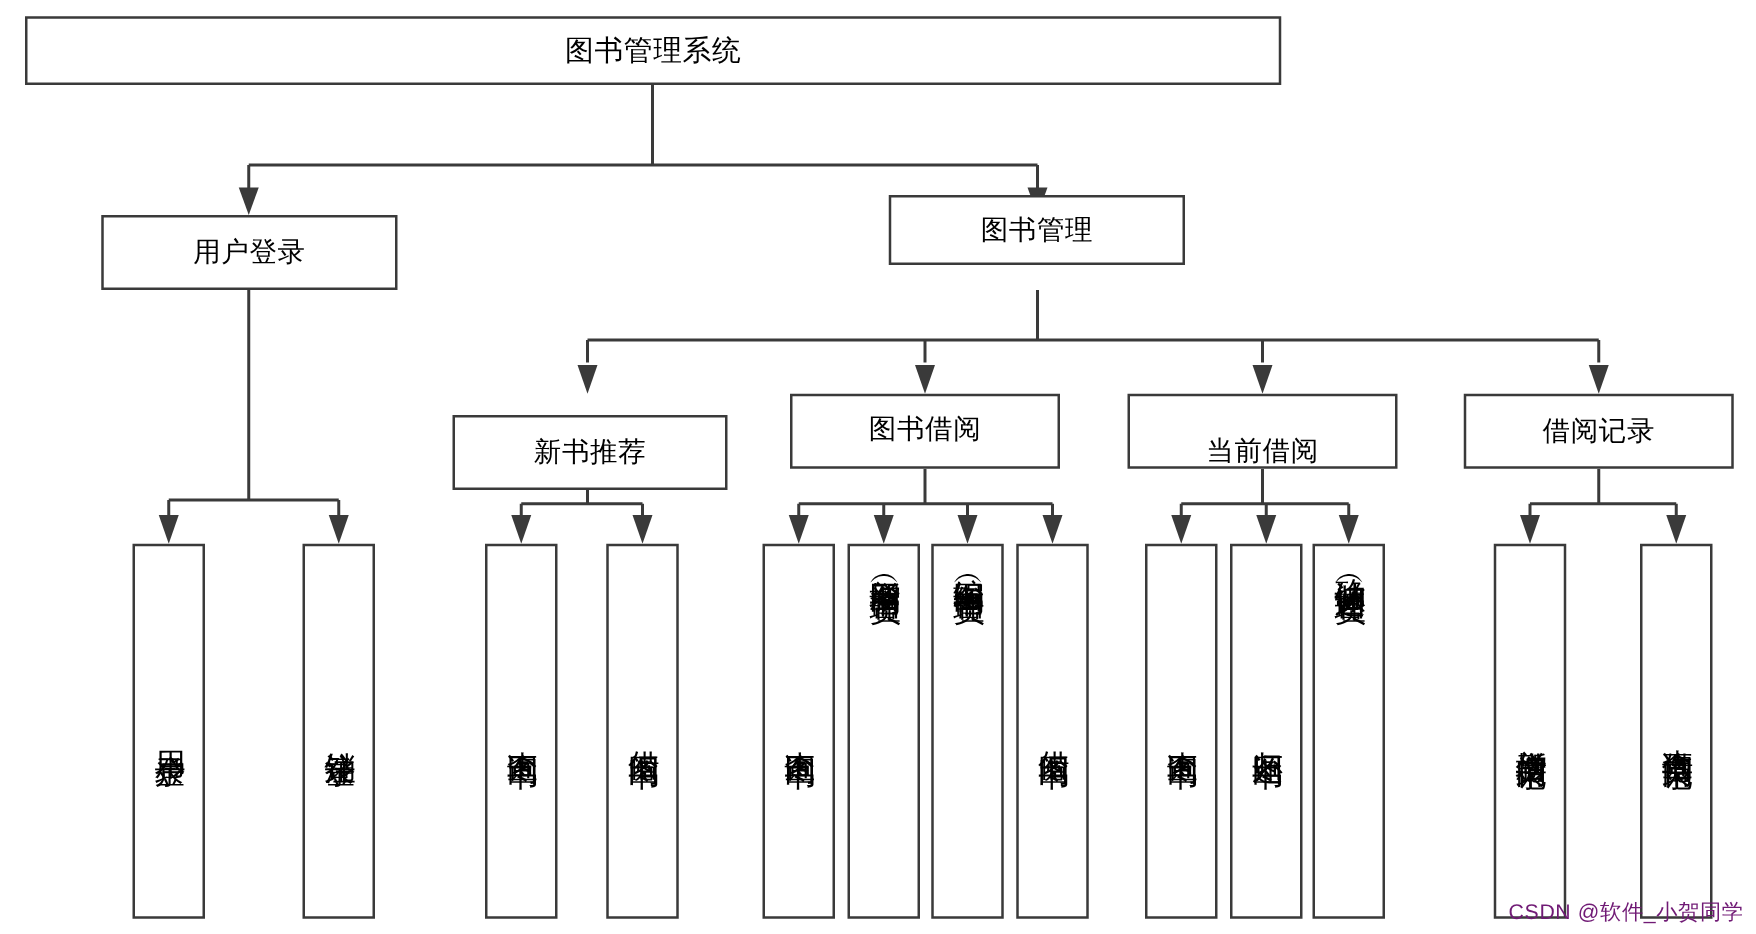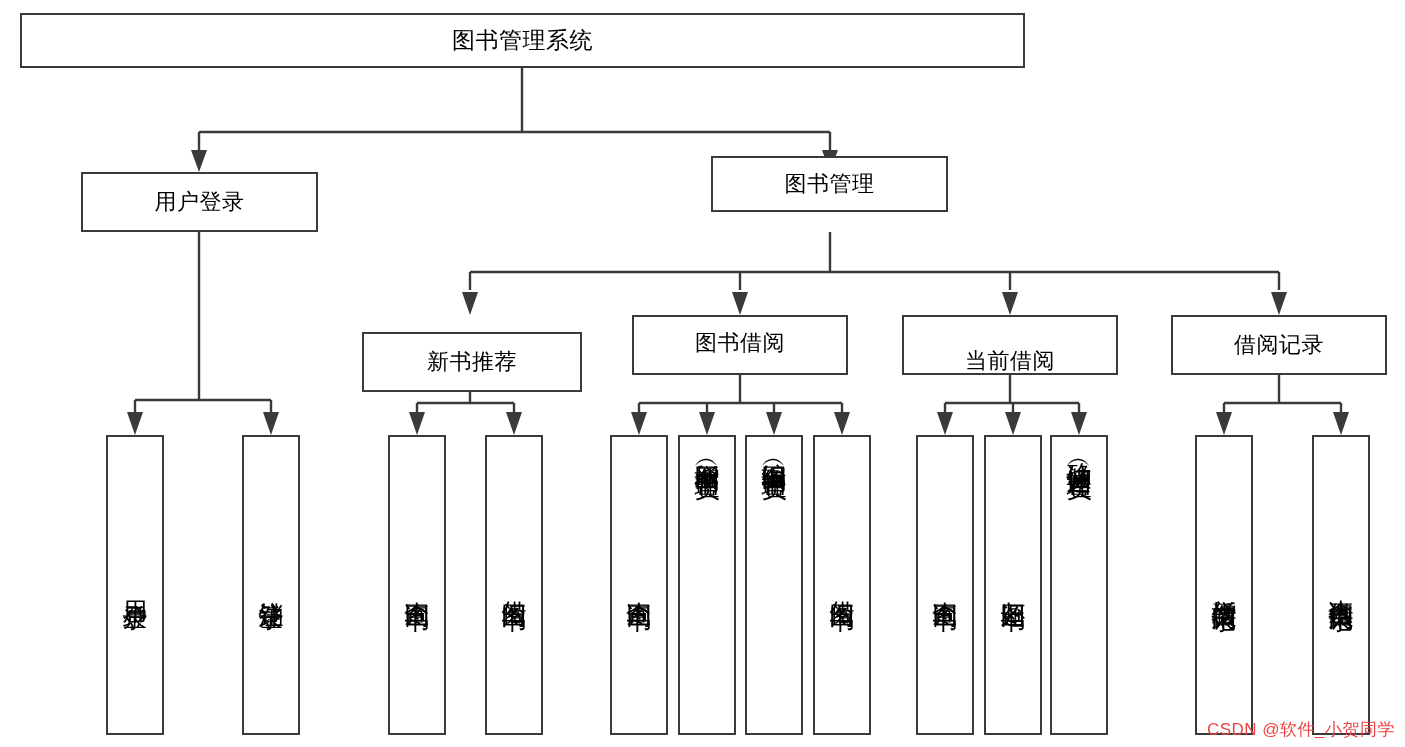--- a/index.html
+++ b/index.html
@@ -70,21 +70,21 @@
   svg#wires line, svg#wires path {
     stroke: #3a3a3a;
     stroke-width: 2.4;
     fill: none;
   }
   .watermark {
     position: absolute;
     right: 10px;
     bottom: 6px;
     font-size: 17px;
-    color: #ef4444;
+    color: #701a75;
     letter-spacing: 0.5px;
     white-space: nowrap;
   }
 </style>
 </head>
 <body>
 
 <div id="canvas">
 
   <svg id="wires" viewBox="0 0 1405 747">

